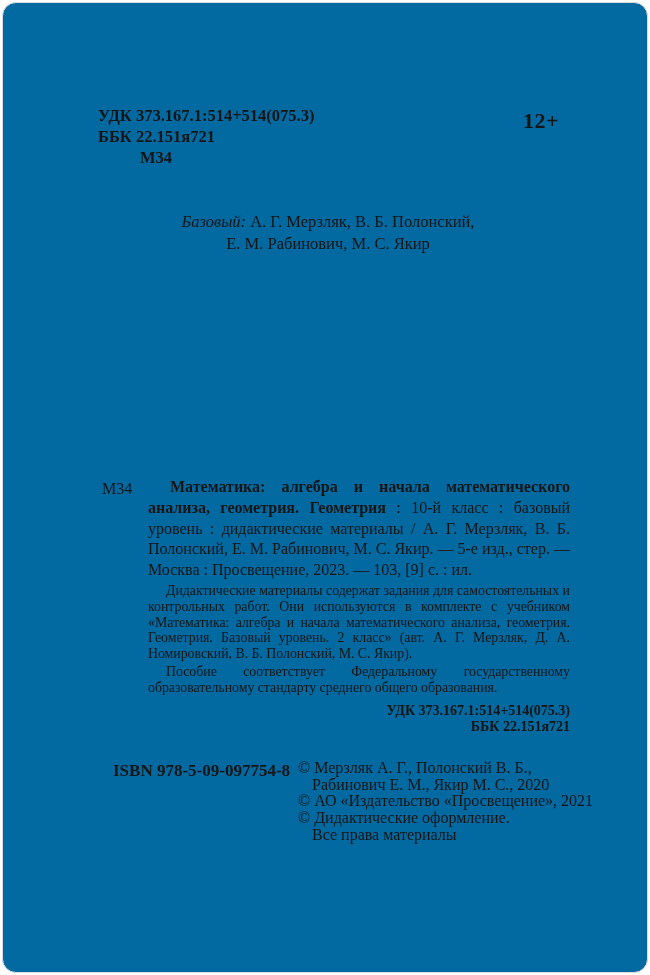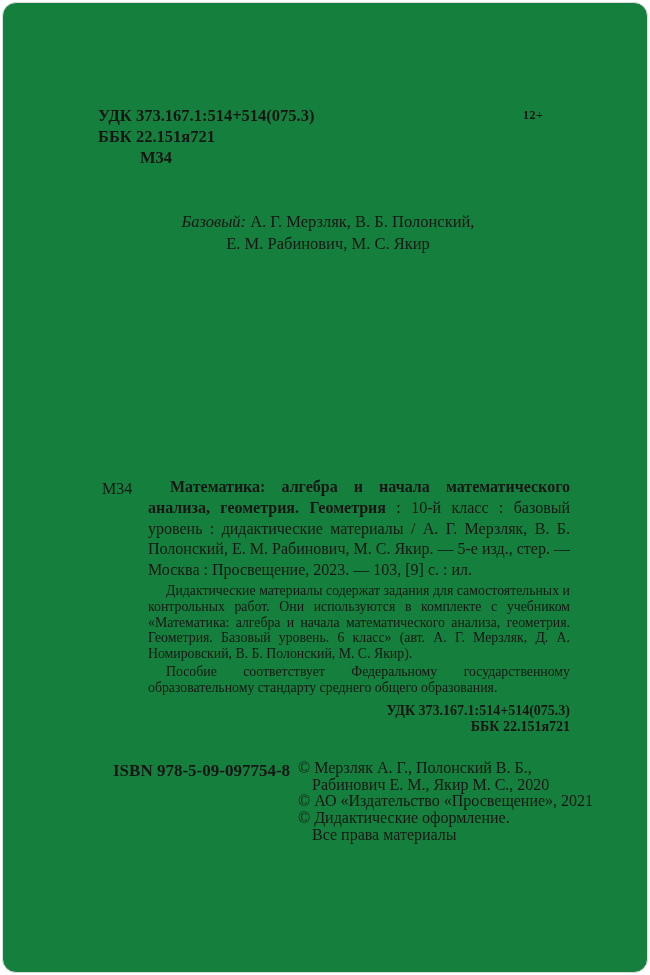--- a/index.html
+++ b/index.html
@@ -10,40 +10,40 @@
     background: #ffffff;
     font-family: "Liberation Serif", serif;
     color: #151515;
   }
   .page {
     position: absolute;
     left: 2px; top: 2px;
     width: 644px; height: 969px;
     border: 1px solid #dcdcdc;
     border-radius: 14px;
-    background: #15803d;
+    background: #0369a1;
     overflow: hidden;
   }
 
   
   .top-codes {
     position: absolute;
     left: 95px; top: 102px;
     font-weight: bold;
     font-size: 16.5px;
     line-height: 21px;
     white-space: nowrap;
   }
   .top-codes .m-code { padding-left: 42px; }
 
   .age-badge {
     position: absolute;
     left: 520px; top: 105px;
     font-weight: bold;
-    font-size: 12px;
+    font-size: 22px;
     letter-spacing: 0.5px;
   }
 
   
   .authors {
     position: absolute;
     left: 0; top: 208px;
     width: 650px;
     text-align: center;
     font-size: 16.5px;
@@ -121,21 +121,21 @@
 
   <div class="authors">
     <div><span class="label">Базовый:</span> <span>А. Г. Мерзляк, В. Б. Полонский,</span></div>
     <div>Е. М. Рабинович, М. С. Якир</div>
   </div>
 
   <div class="bib-margin-code">М34</div>
 
   <div class="bib">
     <p class="entry"><span class="t-bold">Математика: алгебра и начала математического анализа, геометрия. Геометрия</span><span> : 10-й класс : базовый уровень : дидактические материалы / А. Г. Мерзляк, В. Б. Полонский, Е. М. Рабинович, М. С. Якир. — 5-е изд., стер. — Москва : Просвещение, 2023. — 103, [9] с. : ил.</span></p>
-    <p class="annotation">Дидактические материалы содержат задания для самостоятельных и контрольных работ. Они используются в комплекте с учебником «Математика: алгебра и начала математического анализа, геометрия. Геометрия. Базовый уровень. 6 класс» (авт. А. Г. Мерзляк, Д. А. Номировский, В. Б. Полонский, М. С. Якир).</p>
+    <p class="annotation">Дидактические материалы содержат задания для самостоятельных и контрольных работ. Они используются в комплекте с учебником «Математика: алгебра и начала математического анализа, геометрия. Геометрия. Базовый уровень. 2 класс» (авт. А. Г. Мерзляк, Д. А. Номировский, В. Б. Полонский, М. С. Якир).</p>
     <p class="annotation">Пособие соответствует Федеральному государственному образовательному стандарту среднего общего образования.</p>
     <div class="codes-right">
       <div>УДК 373.167.1:514+514(075.3)</div>
       <div>ББК 22.151я721</div>
     </div>
   </div>
 
   <div class="footer-isbn">ISBN 978-5-09-097754-8</div>
 
   <div class="copyright">

